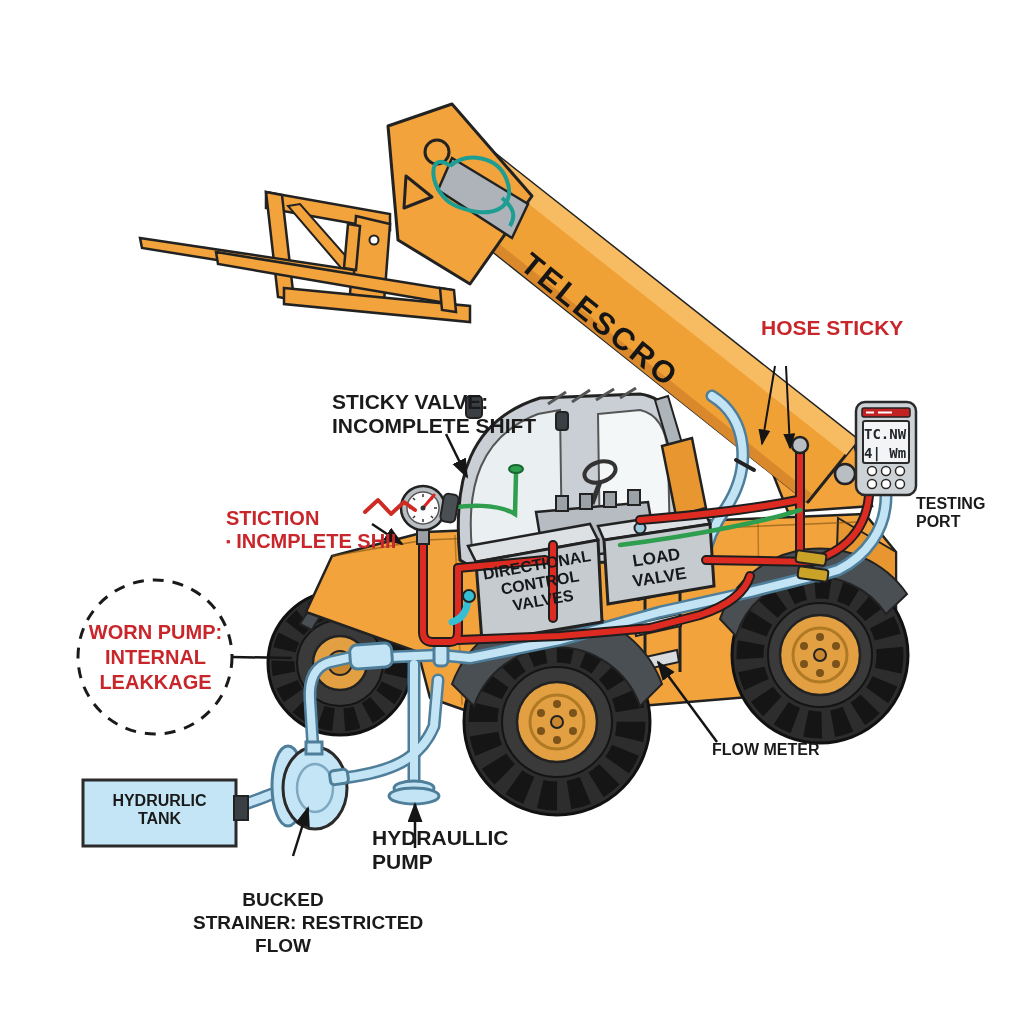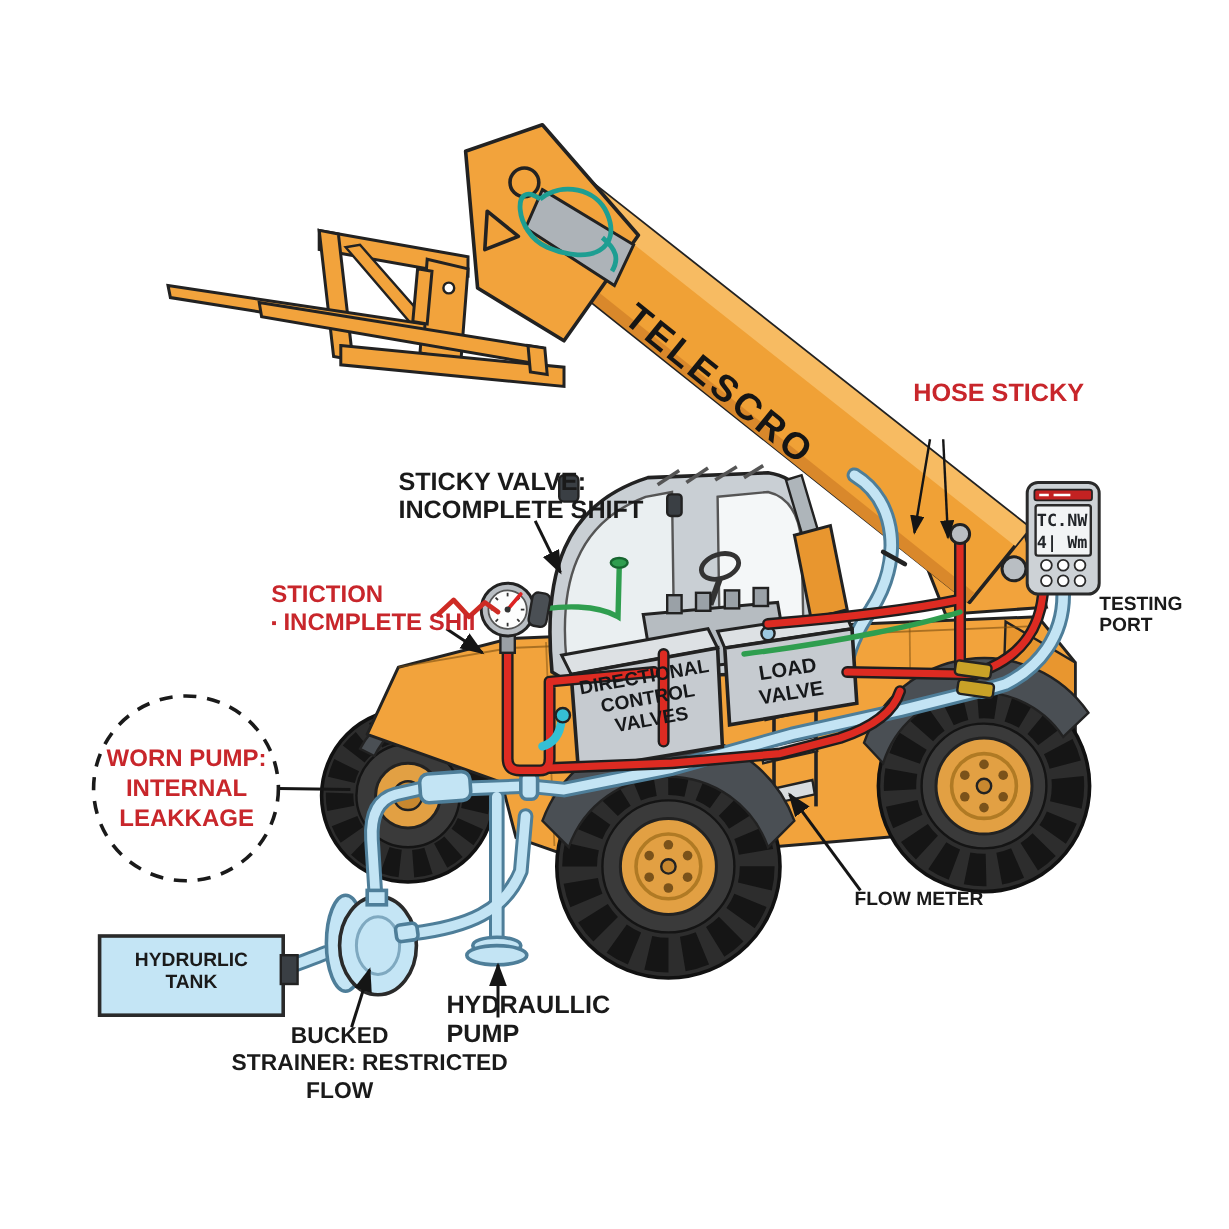--- a/index.html
+++ b/index.html
@@ -291,21 +291,21 @@
 
   <div class="label red lab21" style="left:761px;top:316px;">
     <div>HOSE STICKY</div>
   </div>
 
   <div class="label lab21" style="left:332px;top:390px;">
     <div class="red">STICKY VALVE:</div>
     <div>INCOMPLETE SHIFT</div>
   </div>
 
-  <div class="label red lab20" style="left:226px;top:485px;">
+  <div class="label red lab20" style="left:226px;top:507px;">
     <div>STICTION</div>
     <div><span class="bullet">▪</span> <span>INCMPLETE SHII</span></div>
   </div>
 
   <div class="label lab22" style="left:916px;top:495px;">
     <div>TESTING</div>
     <div>PORT</div>
   </div>
 
   <div class="label red lab20 center" style="left:83px;top:620px;width:145px;line-height:1.25;">
@@ -314,21 +314,21 @@
     <div>LEAKKAGE</div>
   </div>
 
   <div class="label lab22" style="left:712px;top:741px;">FLOW METER</div>
 
   <div class="label lab22 center tanklabel">
     <div>HYDRURLIC</div>
     <div>TANK</div>
   </div>
 
-  <div class="label lab19 center" style="left:193px;top:852px;width:180px;line-height:1.22;text-align:center;">
+  <div class="label lab19 center" style="left:193px;top:888px;width:180px;line-height:1.22;text-align:center;">
     <div>BUCKED</div>
     <div>STRAINER: RESTRICTED</div>
     <div>FLOW</div>
   </div>
 
   <div class="label lab21" style="left:372px;top:826px;">
     <div>HYDRAULLIC</div>
     <div>PUMP</div>
   </div>
 

